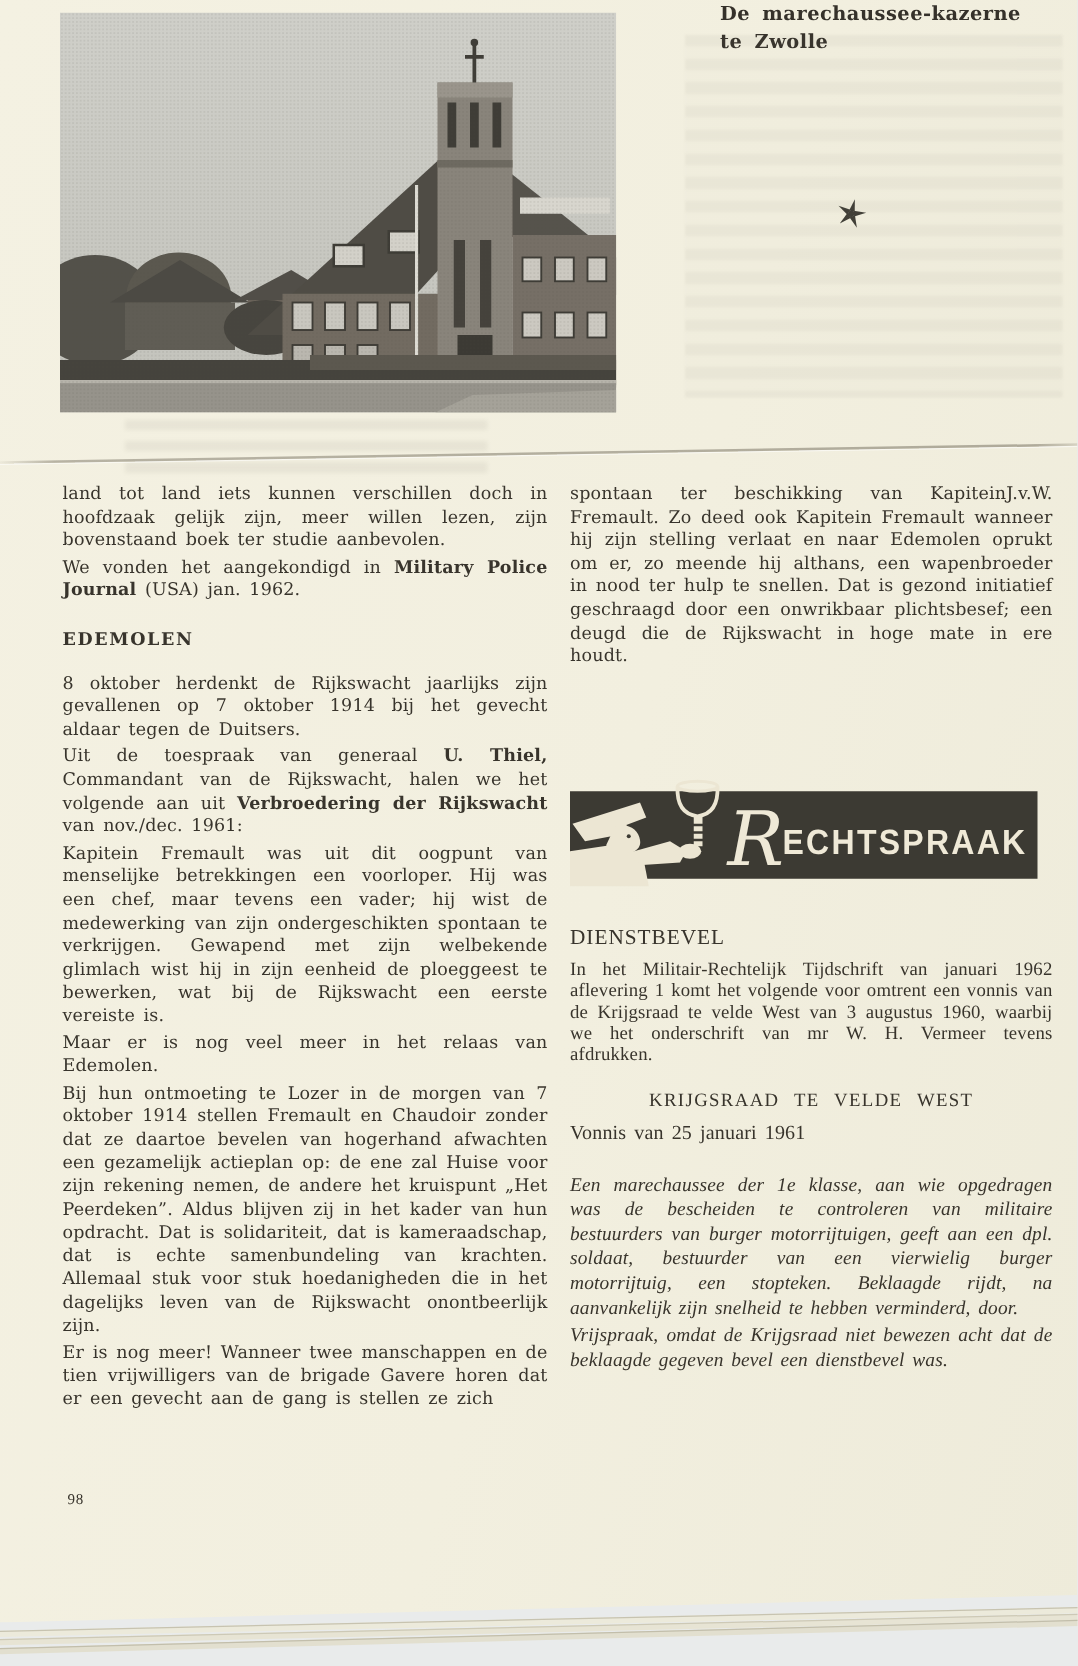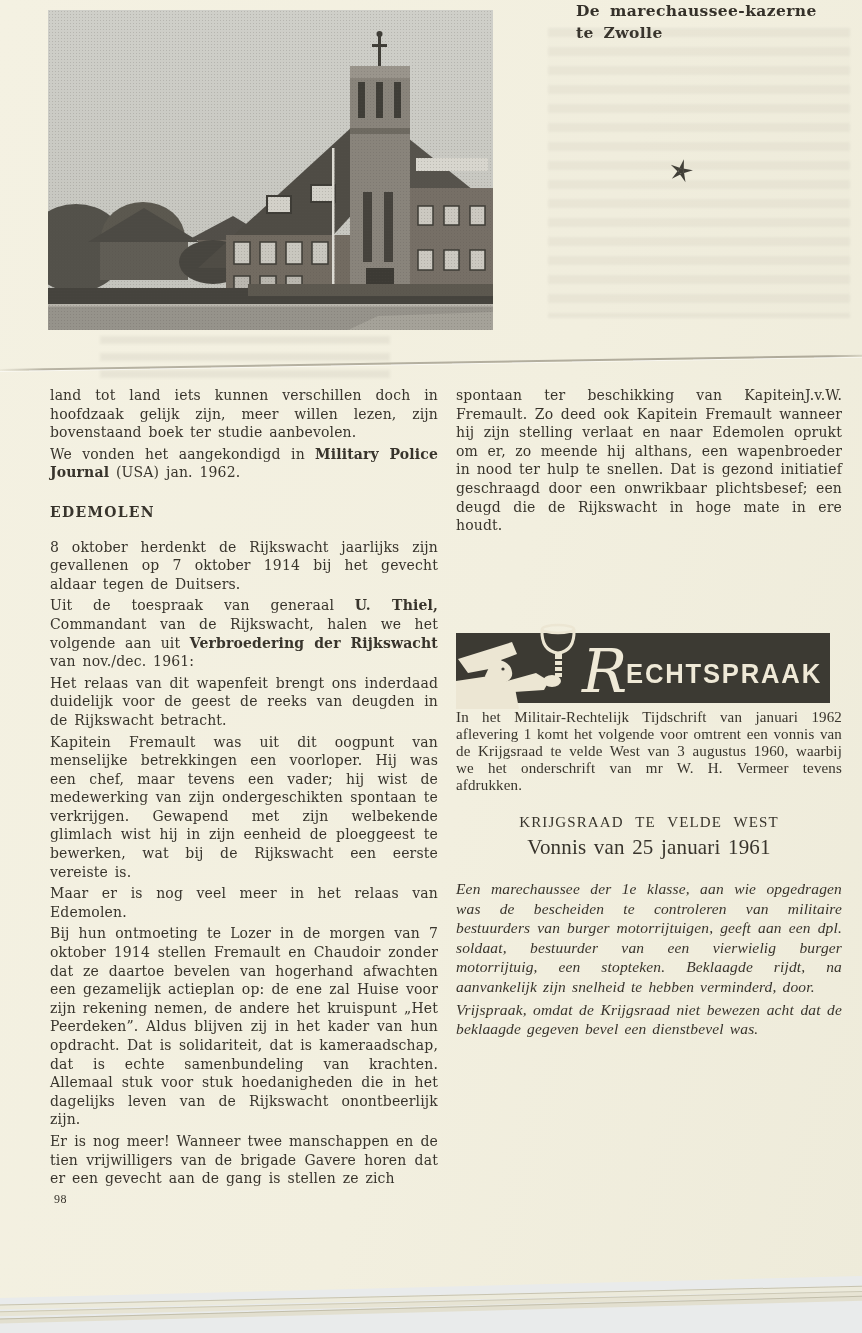--- a/index.html
+++ b/index.html
@@ -69,21 +69,21 @@
   }
   .dienst-p {
     font-family:Liberation Serif, serif; font-size:15px;
     line-height:17px; word-spacing:1.5px; margin:0;
   }
   .court-h {
     font-family:"Liberation Serif", serif; font-size:15px;
     letter-spacing:1.1px; word-spacing:7px; text-align:center; margin:19px 0 7px;
     word-spacing:7px;
   }
-  .court-sub { font-family:"Liberation Serif", serif; font-size:21px; text-align:center; margin:0 0 22px; }
+  .court-sub { font-family:"Liberation Serif", serif; font-size:16px; margin:0 0 22px; }
   .bench { font-family:"Liberation Serif", serif; font-size:15.5px; line-height:17.8px; margin:0 0 28px; text-align:left; }
   .bench .lbl { font-style:italic; }
   .summary {
     font-family:"Liberation Serif", serif; font-style:italic;
     font-size:15.5px; line-height:19.6px; margin:0 0 30px; word-spacing:2px;
   }
   .page-number { position:absolute; left:54px; top:1192px; font-size:12px; letter-spacing:.5px;font-family:Liberation Serif, serif; }
 </style>
 </head>
 <body>
@@ -182,21 +182,20 @@
   <div class="ghost-tr"></div>
   <div class="ghost-photo"></div>
   <div class="crease"></div>
 
   <div class="col col-left">
     <p>land tot land iets kunnen verschillen doch in hoofdzaak gelijk zijn, meer willen lezen, zijn bovenstaand boek ter studie aanbevolen.</p>
     <p><span>We vonden het aangekondigd in </span><b>Military Police Journal</b><span> (USA) jan. 1962.</span></p>
     <div class="h-edemolen">EDEMOLEN</div>
     <p>8 oktober herdenkt de Rijkswacht jaarlijks zijn gevallenen op 7 oktober 1914 bij het gevecht aldaar tegen de Duitsers.</p>
     <p><span>Uit de toespraak van generaal </span><b>U. Thiel,</b><span> Commandant van de Rijkswacht, halen we het volgende aan uit </span><b>Verbroedering der Rijkswacht</b><span> van nov./dec. 1961:</span></p>
-    <p>Het relaas van dit wapenfeit brengt ons inderdaad duidelijk voor de geest de reeks van deugden in de Rijkswacht betracht.</p>
     <p>Kapitein Fremault was uit dit oogpunt van menselijke betrekkingen een voorloper. Hij was een chef, maar tevens een vader; hij wist de medewerking van zijn ondergeschikten spontaan te verkrijgen. Gewapend met zijn welbekende glimlach wist hij in zijn eenheid de ploeggeest te bewerken, wat bij de Rijkswacht een eerste vereiste is.</p>
     <p>Maar er is nog veel meer in het relaas van Edemolen.</p>
     <p>Bij hun ontmoeting te Lozer in de morgen van 7 oktober 1914 stellen Fremault en Chaudoir zonder dat ze daartoe bevelen van hogerhand afwachten een gezamelijk actieplan op: de ene zal Huise voor zijn rekening nemen, de andere het kruispunt „Het Peerdeken”. Aldus blijven zij in het kader van hun opdracht. Dat is solidariteit, dat is kameraadschap, dat is echte samenbundeling van krachten. Allemaal stuk voor stuk hoedanigheden die in het dagelijks leven van de Rijkswacht onontbeerlijk zijn.</p>
     <p>Er is nog meer! Wanneer twee manschappen en de tien vrijwilligers van de brigade Gavere horen dat er een gevecht aan de gang is stellen ze zich</p>
   </div>
 
   <div class="col col-right">
     <p><span class="sig">J.v.W.</span><span>spontaan ter beschikking van Kapitein Fremault. Zo deed ook Kapitein Fremault wanneer hij zijn stelling verlaat en naar Edemolen oprukt om er, zo meende hij althans, een wapenbroeder in nood ter hulp te snellen. Dat is gezond initiatief geschraagd door een onwrikbaar plichtsbesef; een deugd die de Rijkswacht in hoge mate in ere houdt.</span></p>
 
     <div class="banner">
@@ -215,20 +214,21 @@
           <rect x="99" y="32" width="7" height="24"></rect>
           <rect x="98" y="38" width="9" height="2" fill="#3c3a33"></rect>
           <rect x="98" y="44" width="9" height="2" fill="#3c3a33"></rect>
           <rect x="98" y="50" width="9" height="2" fill="#3c3a33"></rect>
         </g>
         <text x="126" y="71" font-family="DejaVu Serif, serif" font-style="italic" font-size="60" fill="#efe9d7">R</text>
         <text x="170" y="62" font-family="Liberation Sans, sans-serif" font-weight="bold" font-size="28" letter-spacing="2" textLength="196" lengthAdjust="spacingAndGlyphs" fill="#efe9d7">ECHTSPRAAK</text>
       </svg>
     </div>
 
+    <div class="h-dienst">DIENSTBEVEL</div>
     <p class="dienst-p">In het Militair-Rechtelijk Tijdschrift van januari 1962 aflevering 1 komt het volgende voor omtrent een vonnis van de Krijgsraad te velde West van 3 augustus 1960, waarbij we het onderschrift van mr W. H. Vermeer tevens afdrukken.</p>
 
     <div class="court-h">KRIJGSRAAD TE VELDE WEST</div>
     <div class="court-sub">Vonnis van 25 januari 1961</div>
 
 
     <p class="summary">Een marechaussee der 1e klasse, aan wie opgedragen was de bescheiden te controleren van militaire bestuurders van burger motorrijtuigen, geeft aan een dpl. soldaat, bestuurder van een vierwielig burger motorrijtuig, een stopteken. Beklaagde rijdt, na aanvankelijk zijn snelheid te hebben verminderd, door.</p>
     <p class="summary">Vrijspraak, omdat de Krijgsraad niet bewezen acht dat de beklaagde gegeven bevel een dienstbevel was.</p>
   </div>
 

